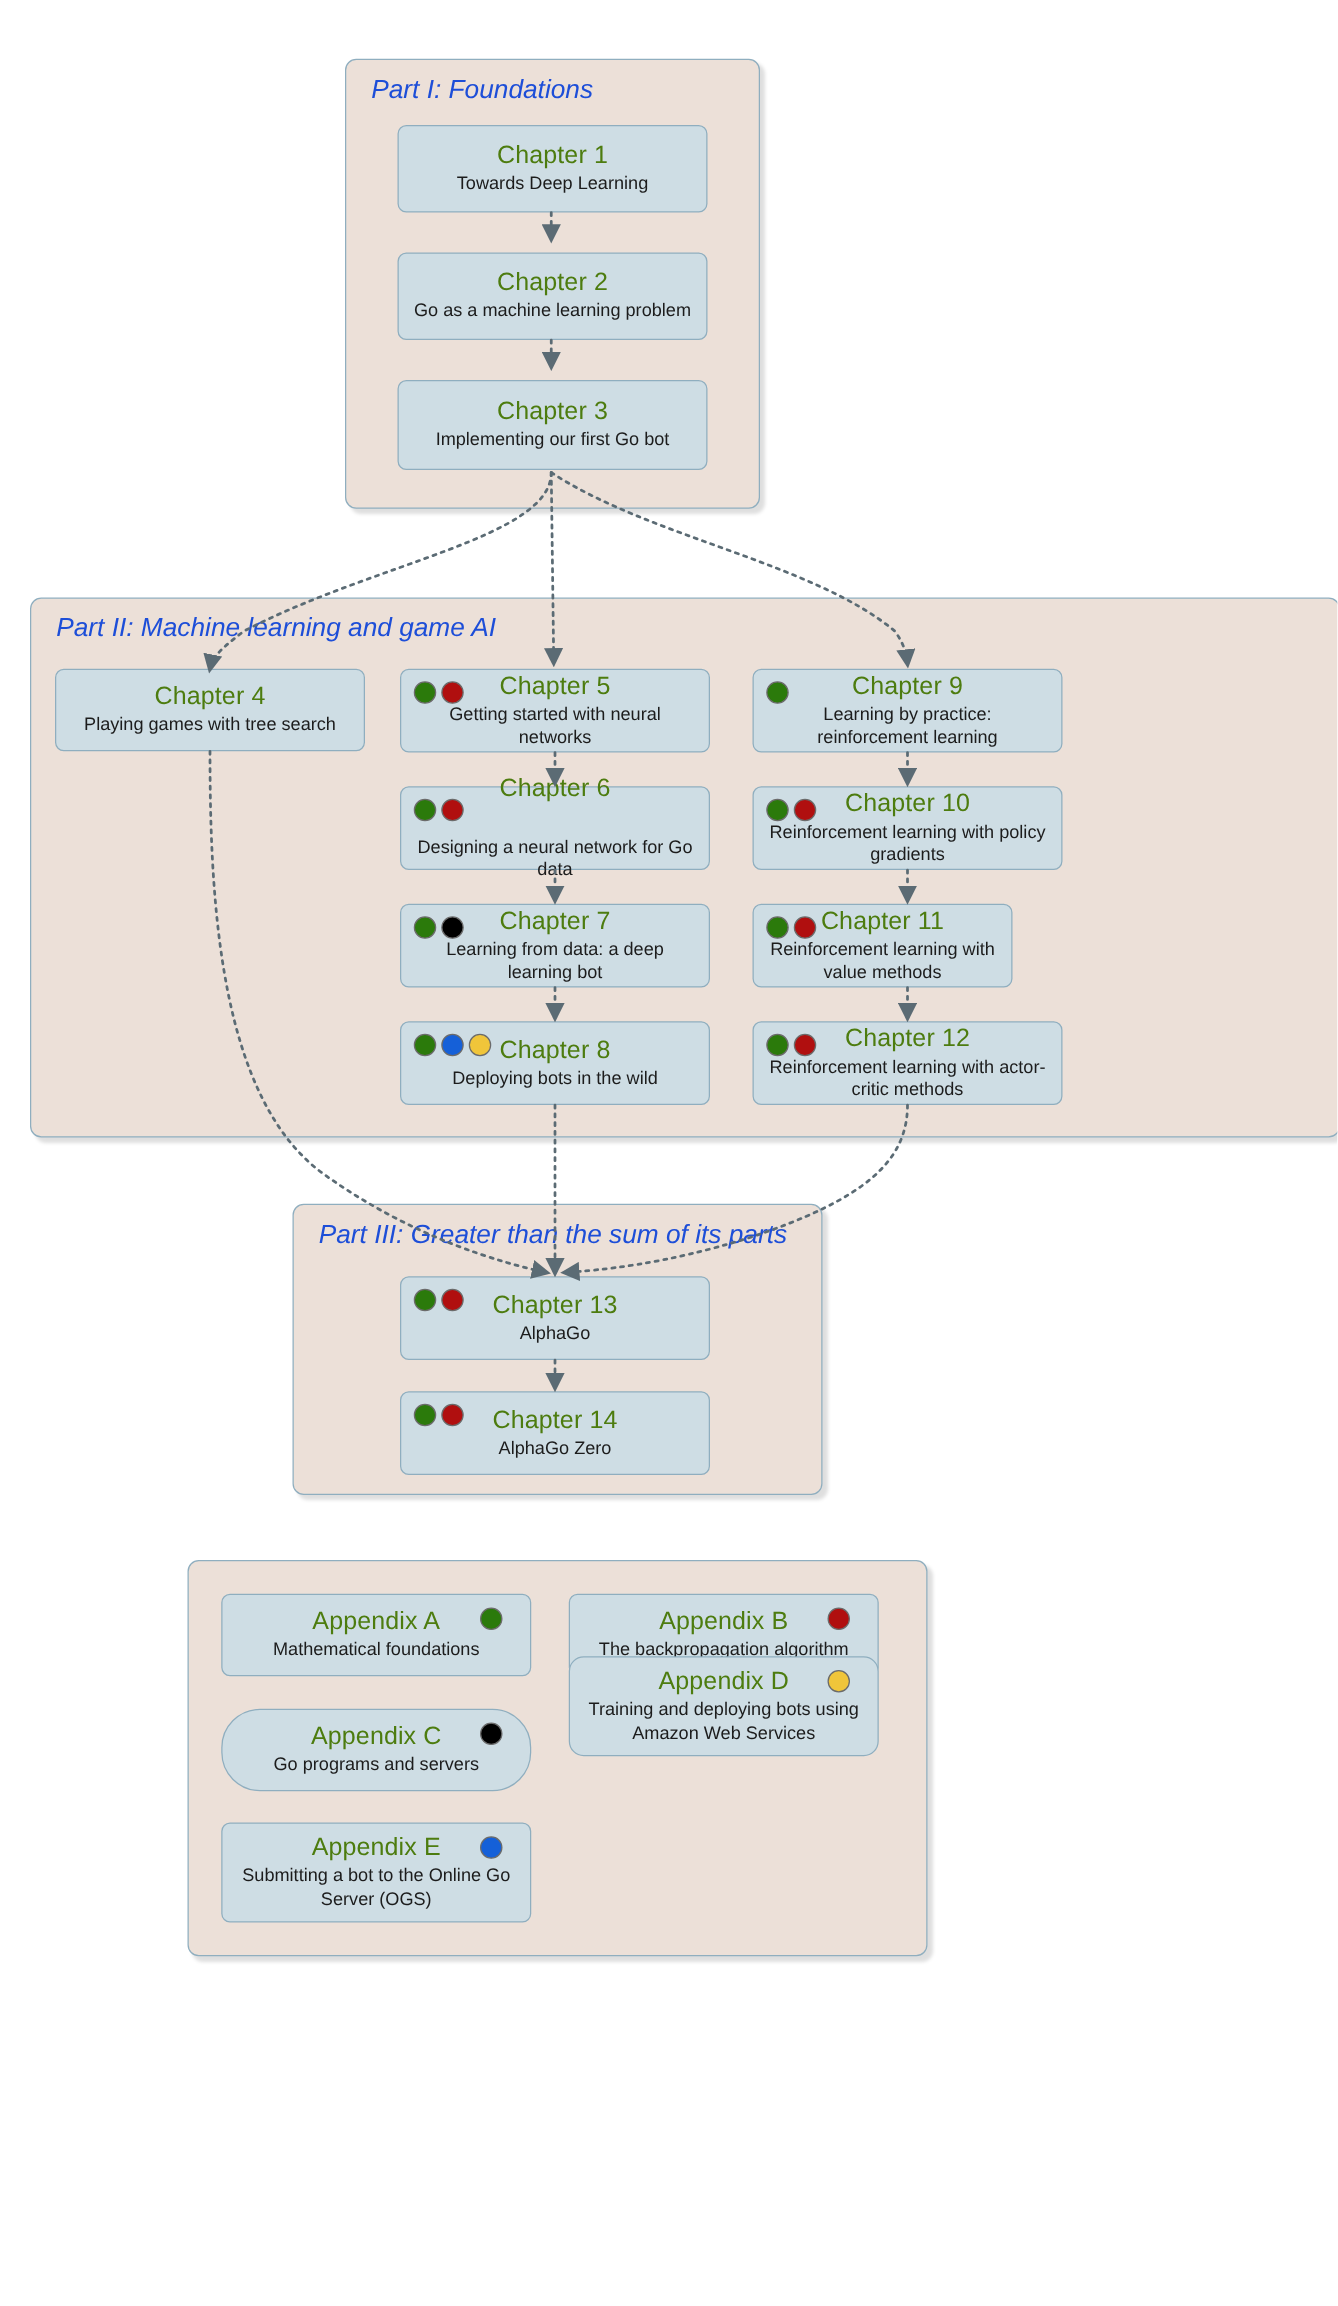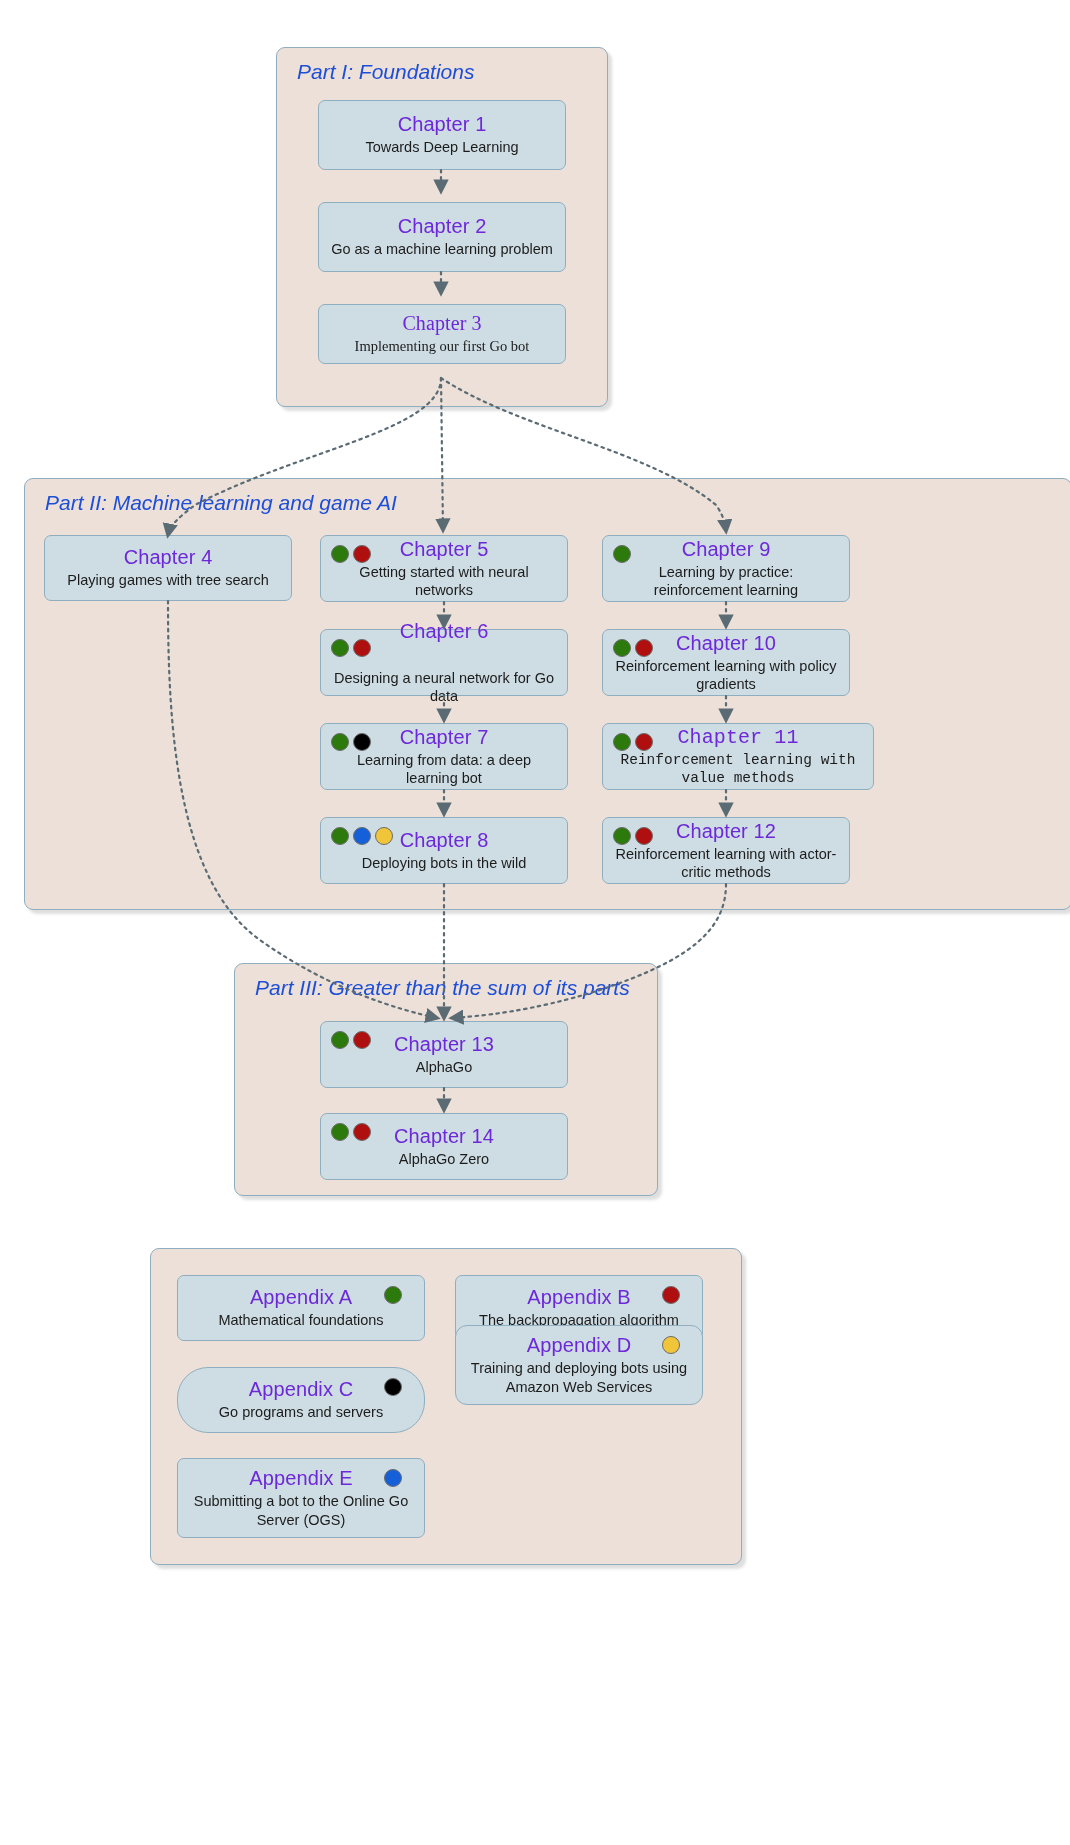--- a/index.html
+++ b/index.html
@@ -49,21 +49,21 @@
     z-index: 3;
     display: flex;
     flex-direction: column;
     align-items: center;
     justify-content: center;
     text-align: center;
     padding: 4px 6px;
   }
   .node-title {
     font-size: 20px;
-    color: #6d28d9;
+    color: #4d7c0f;
     line-height: 1.15;
     letter-spacing: 0.1px;
   }
   .node-sub {
     font-size: 14.5px;
     color: #1c1c1c;
     line-height: 1.25;
     margin-top: 2px;
     padding: 0 6px;
   }
@@ -126,21 +126,21 @@
   <div class="node" style="left:318px; top:100px; width:248px; height:70px;">
     <div class="node-title">Chapter 1</div>
     <div class="node-sub">Towards Deep Learning</div>
   </div>
 
   <div class="node" style="left:318px; top:202px; width:248px; height:70px;">
     <div class="node-title">Chapter 2</div>
     <div class="node-sub">Go as a machine learning problem</div>
   </div>
 
-  <div class="node" style="left:318px; top:304px; width:248px; height:60px;font-family:Liberation Serif, serif;">
+  <div class="node" style="left:318px; top:304px; width:248px; height:72px;">
     <div class="node-title">Chapter 3</div>
     <div class="node-sub">Implementing our first Go bot</div>
   </div>
 
   <div class="cluster" style="left:24px; top:478px; width:1048px; height:432px;">
     <div class="cluster-title">Part II: Machine learning and game AI</div>
   </div>
 
   <div class="node" style="left:44px; top:535px; width:248px; height:66px;">
     <div class="node-title">Chapter 4</div>
@@ -194,21 +194,21 @@
 
   <div class="node" style="left:602px; top:629px; width:248px; height:67px;">
     <span class="dots left">
       <span class="dot" style="background:#2b7a0b"></span>
       <span class="dot" style="background:#b00f0f"></span>
     </span>
     <div class="node-title">Chapter 10</div>
     <div class="node-sub">Reinforcement learning with policy gradients</div>
   </div>
 
-  <div class="node" style="left:602px; top:723px; width:272px; height:67px;font-family:Liberation Mono, monospace;">
+  <div class="node" style="left:602px; top:723px; width:208px; height:67px;">
     <span class="dots left">
       <span class="dot" style="background:#2b7a0b"></span>
       <span class="dot" style="background:#b00f0f"></span>
     </span>
     <div class="node-title">Chapter 11</div>
     <div class="node-sub">Reinforcement learning with value methods</div>
   </div>
 
   <div class="node" style="left:602px; top:817px; width:248px; height:67px;">
     <span class="dots left">

